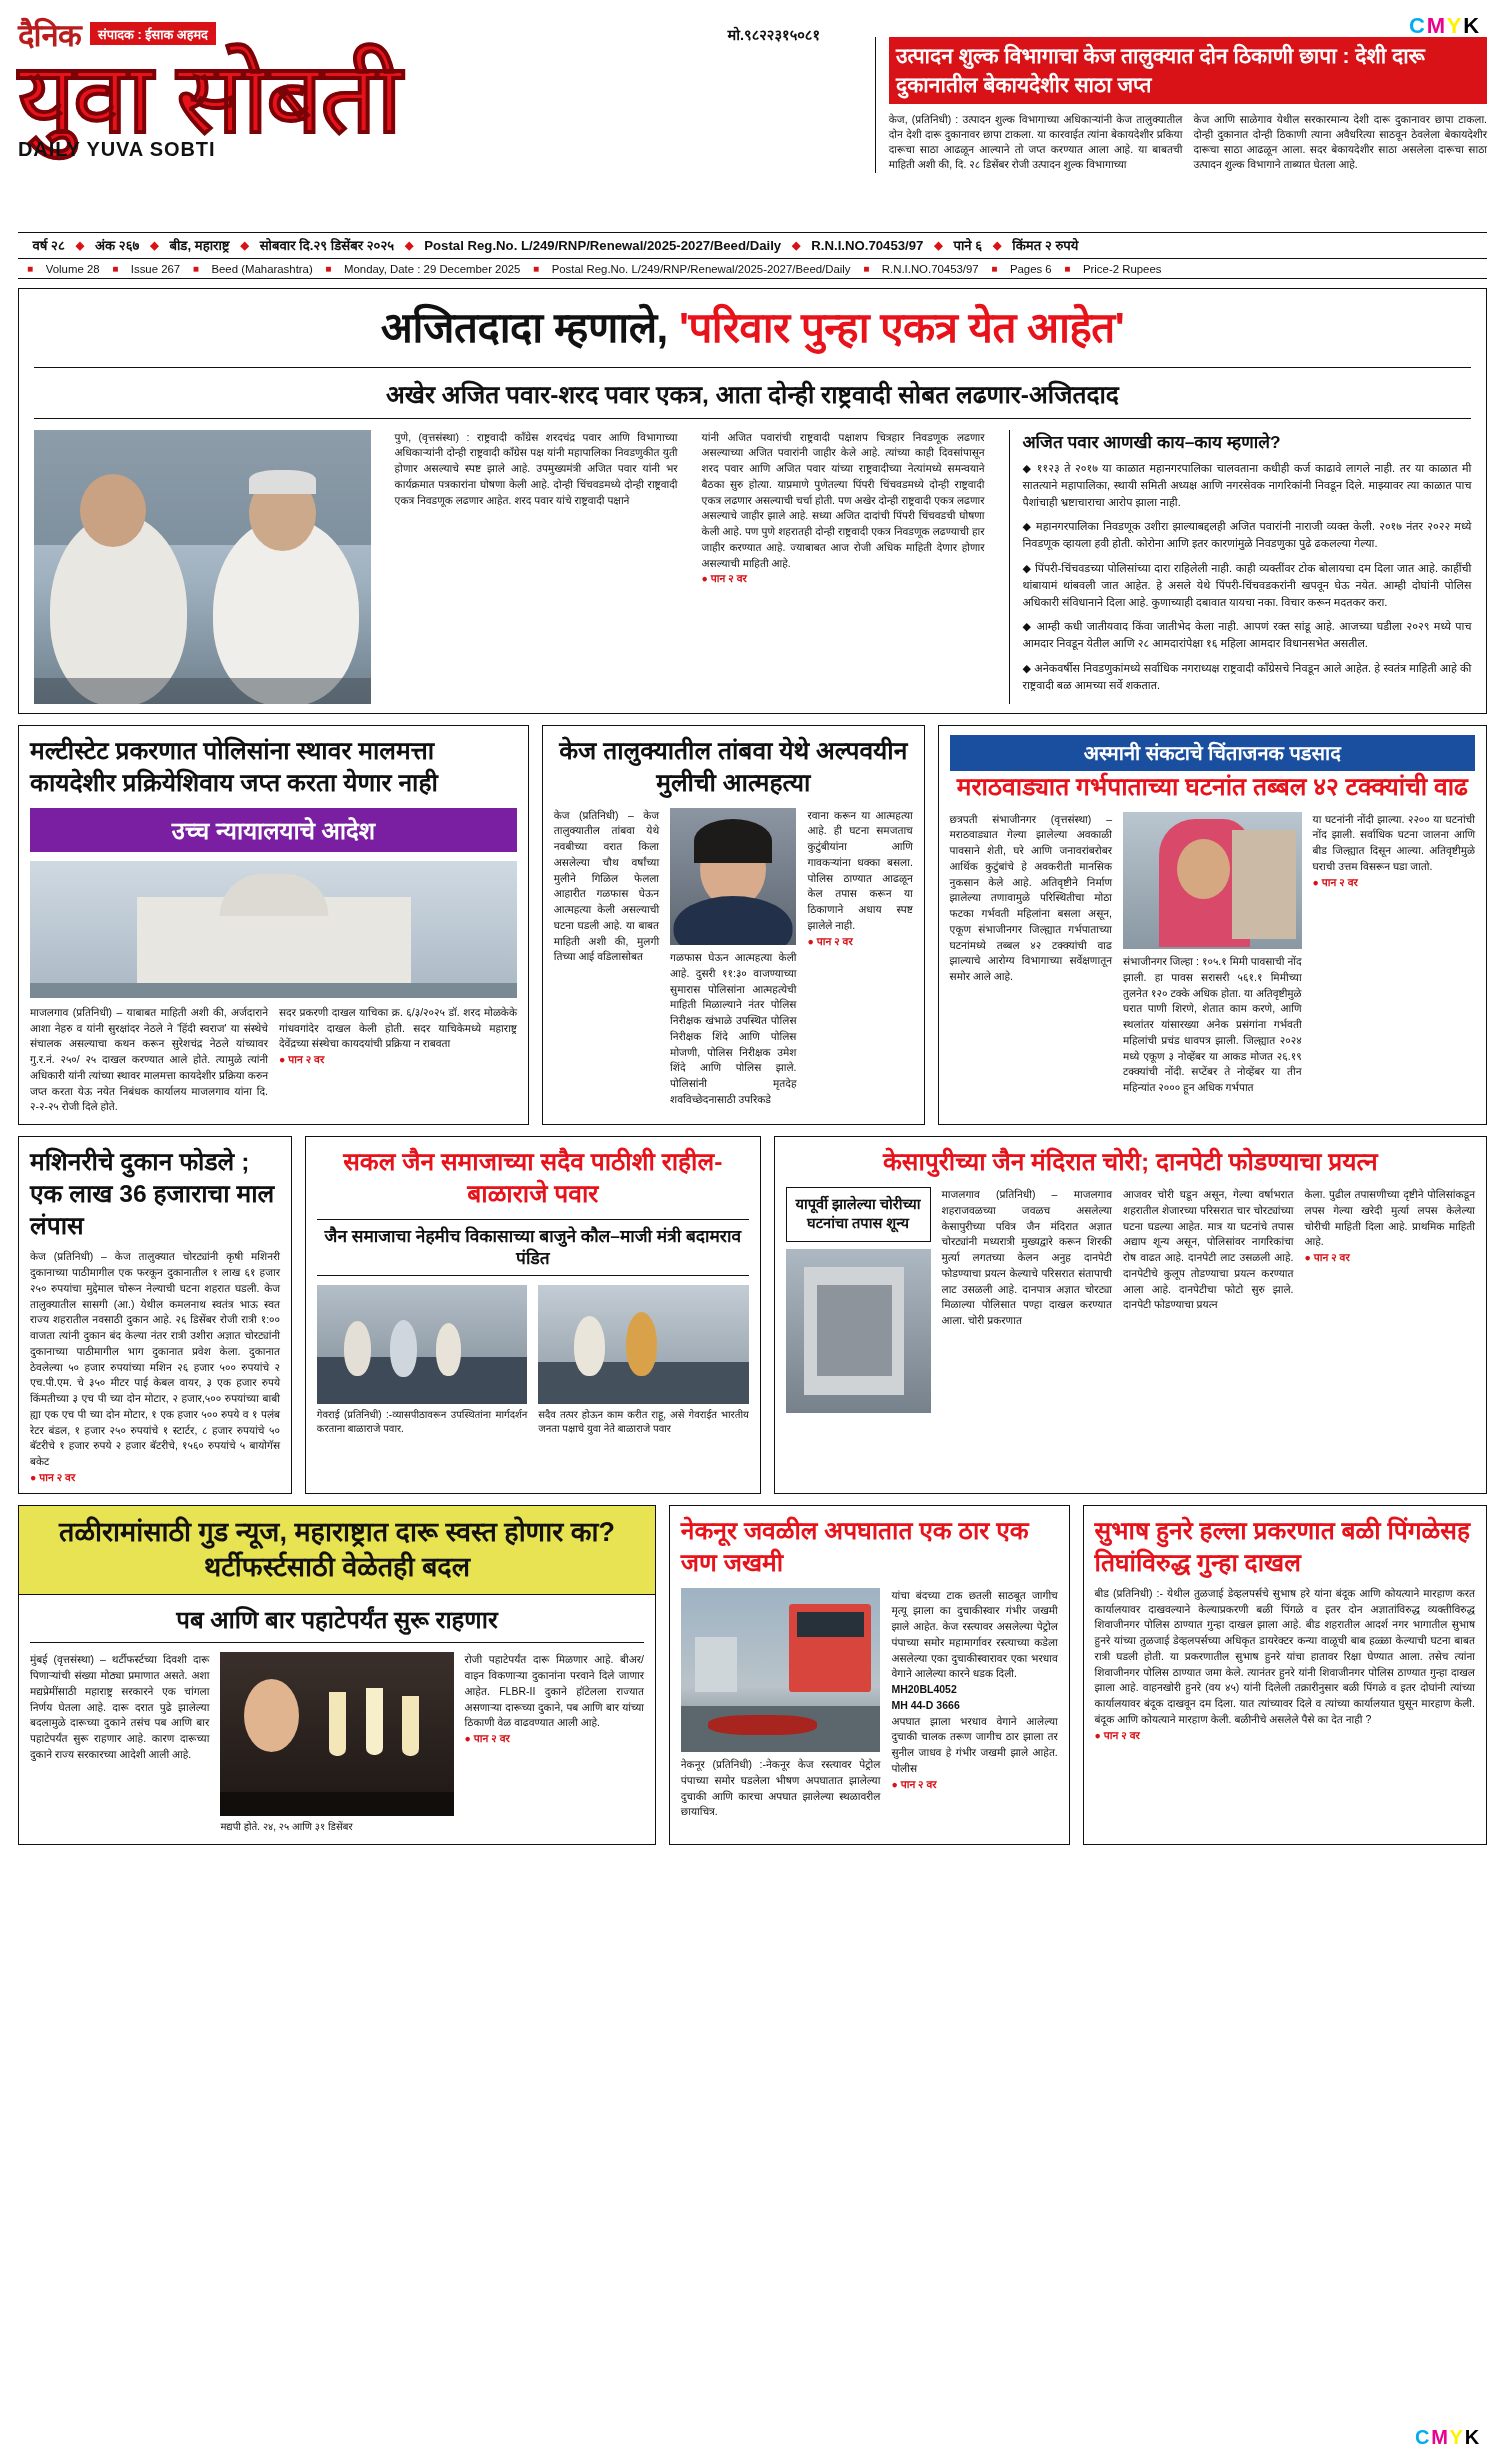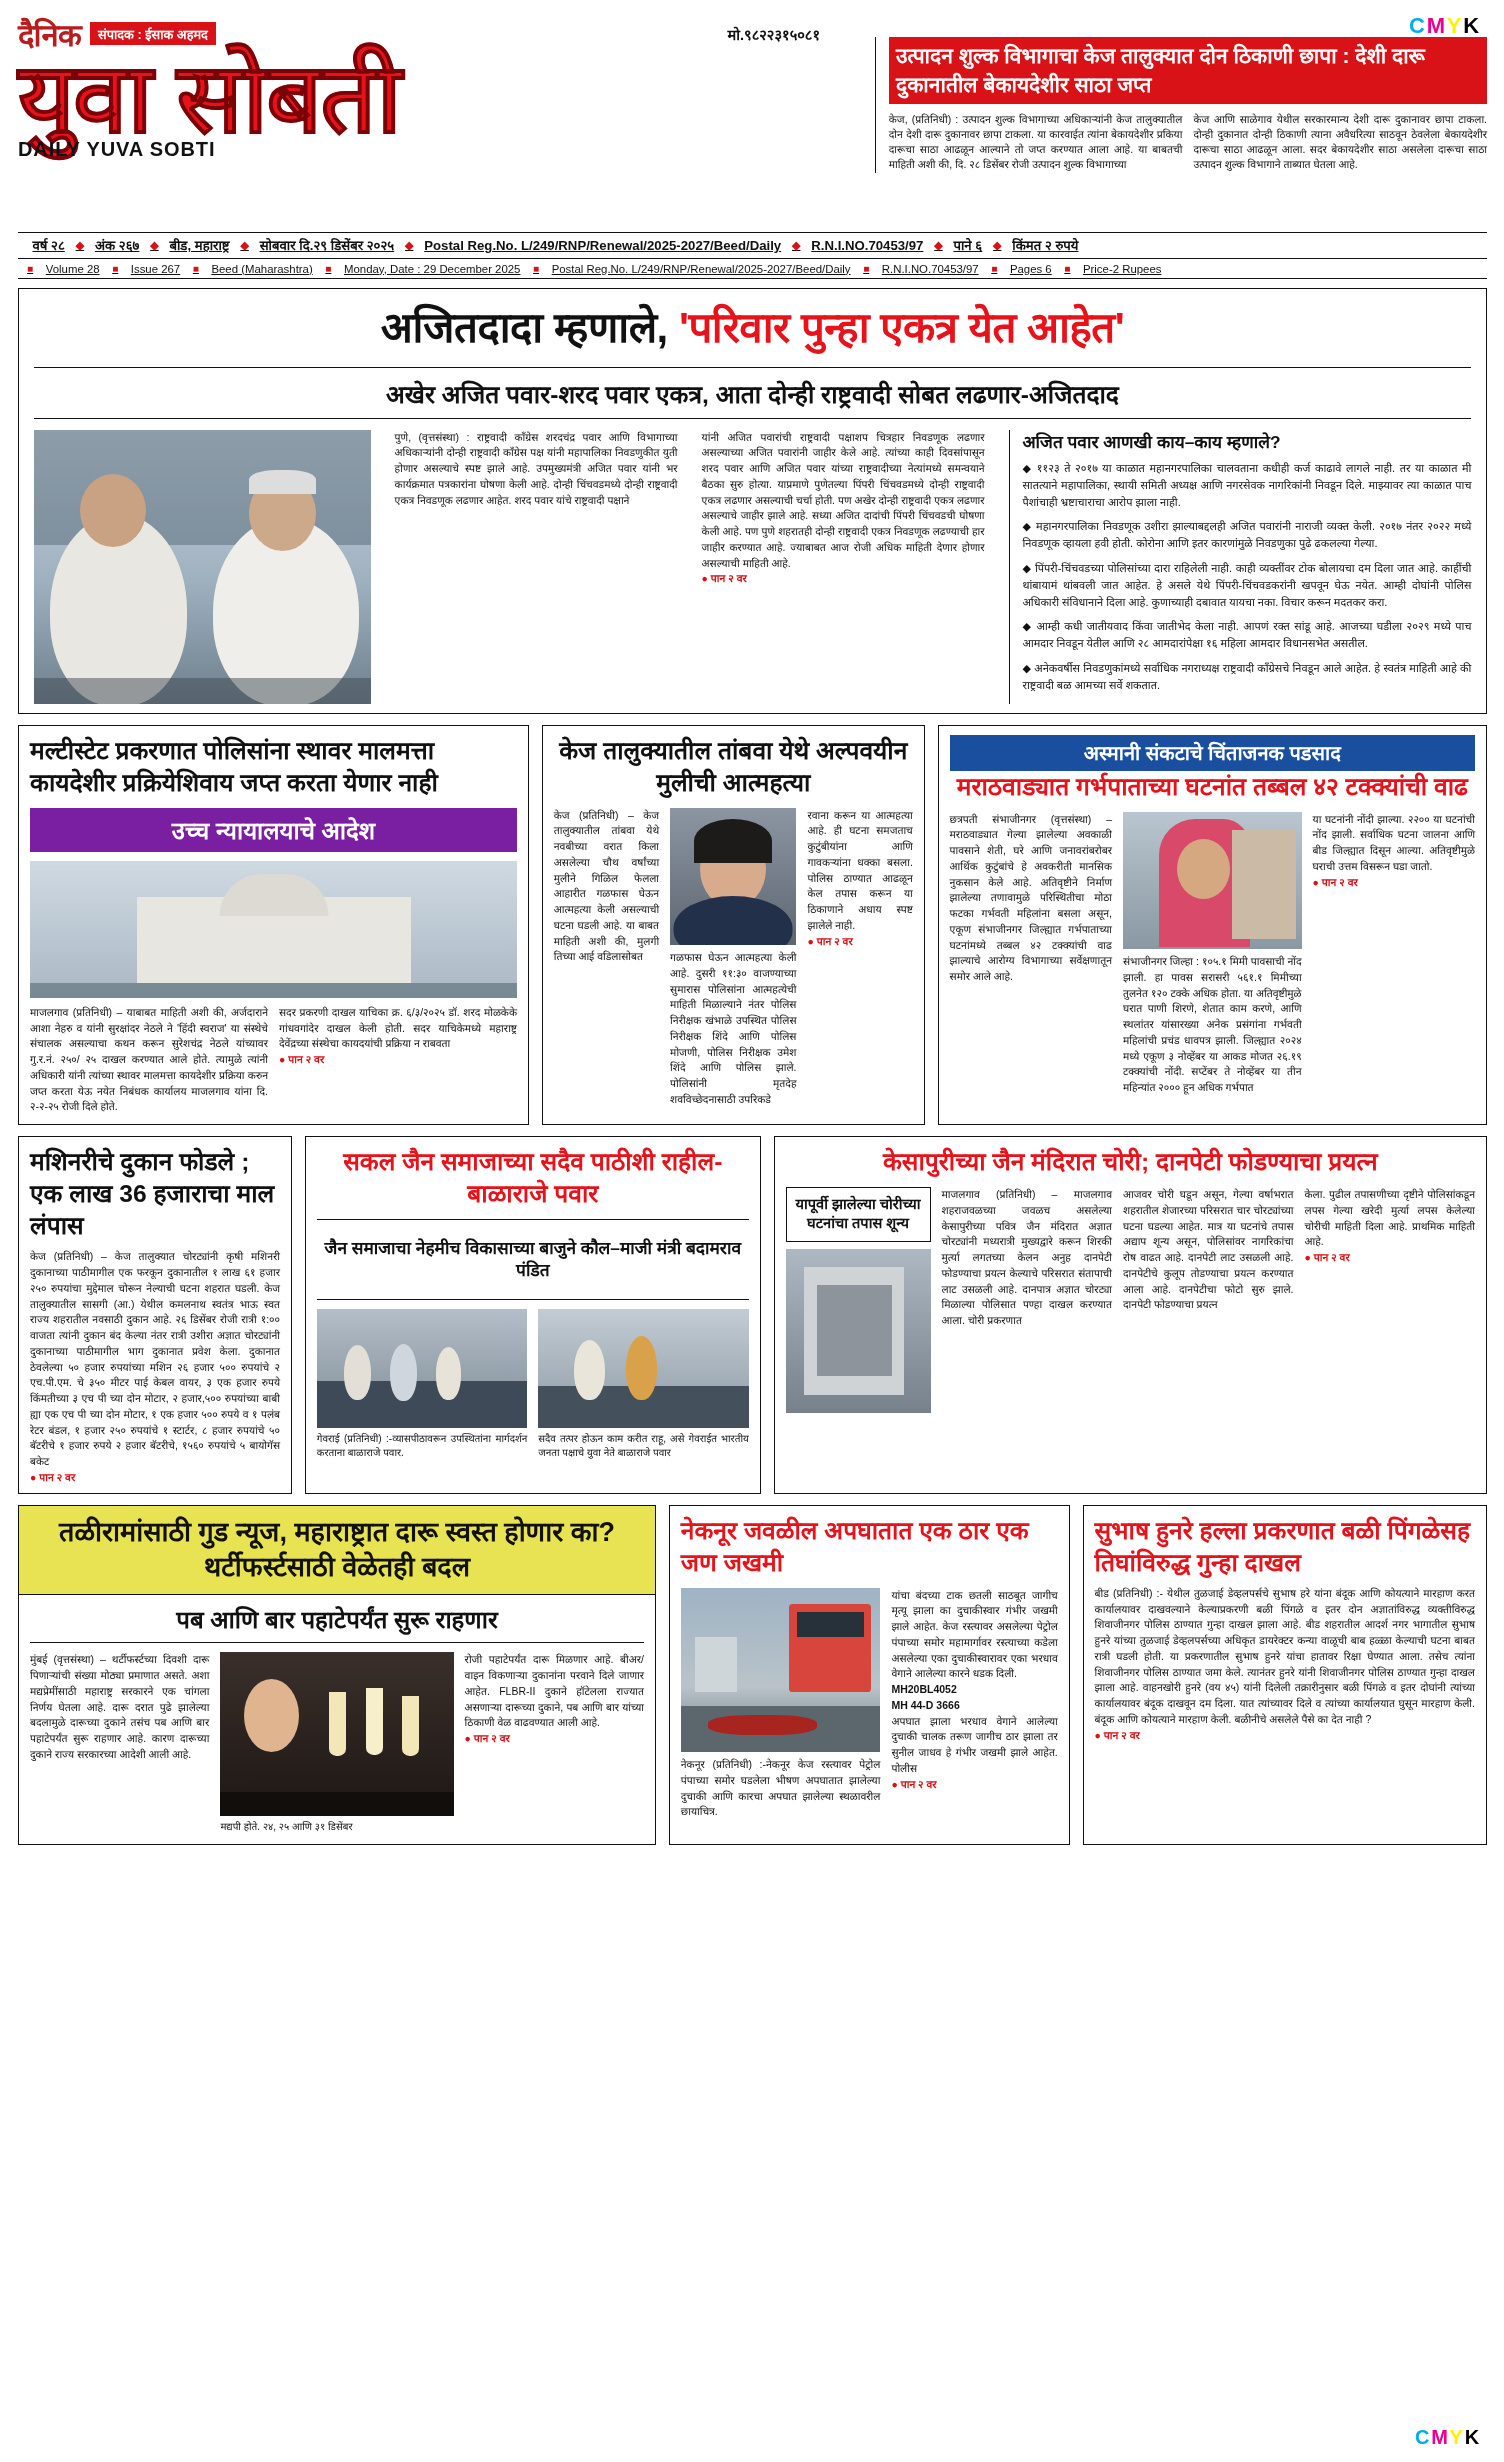--- a/index.html
+++ b/index.html
@@ -29,21 +29,21 @@
                -webkit-text-stroke:0.9px #7a0308; }
   .logo-sub { font-size:20px; font-weight:bold; letter-spacing:0.9px; margin-top:-9px; }
 
   .mast-right { flex:1; border-left:1.8px solid #111; padding-left:12.8px; margin-top:24px; }
   .mr-head { background:#d81217; color:#fff; font-size:21px; font-weight:bold; line-height:1.35; padding:5.5px 7.3px; }
   .mr-cols { display:flex; gap:11px; margin-top:7.3px; }
   .mr-col { flex:1; font-size:10.5px; line-height:1.45; text-align:justify; }
 
   
   .strip { border-top:1.8px solid #111; border-bottom:0.9px solid #111; display:flex; align-items:center;
-           font-size:13.2px; font-weight:bold; padding:3.6px 5.5px; gap:0px;text-decoration:underline; }
+           font-size:13.2px; font-weight:bold; padding:3.6px 5.5px; gap:0px; }
   .strip span { padding:0 9px; white-space:nowrap; }
   .strip .sep { color:#d81217; padding:0 1.8px; font-size:11px; }
   .strip2 { border-top:none; border-bottom:1.8px solid #111; font-size:11.4px; font-weight:normal; }
   .strip2 .sq { color:#d81217; font-size:10px; padding:0 3.6px;}
 
   
   .lead { border:1.8px solid #111; margin-top:9px; padding:12.8px 14.6px 9px; }
   .lead h1 { margin:0; text-align:center; font-size:42px; font-weight:bold; line-height:1.25; letter-spacing:-0.5px; }
   .lead h1 .red { color:#e8121b; }
   .lead h2 { margin:12.8px 0 0; text-align:center; font-size:24.6px; font-weight:bold; border-top:0.9px solid #111;
@@ -242,21 +242,21 @@
   <div class="row">
 
     <div class="cell" style="width:274px">
       <h2 class="hl">मशिनरीचे दुकान फोडले ; एक लाख 36 हजाराचा माल लंपास</h2>
       <div class="txt" style="margin-top:7.3px">केज (प्रतिनिधी) – केज तालुक्यात चोरट्यांनी कृषी मशिनरी दुकानाच्या पाठीमागील एक फरकून दुकानातील १ लाख ६१ हजार २५० रुपयांचा मुद्देमाल चोरून नेल्याची घटना शहरात घडली. केज तालुक्यातील सासगी (आ.) येथील कमलनाथ स्वतंत्र भाऊ स्वत राज्य शहरातील नवसाठी दुकान आहे. २६ डिसेंबर रोजी रात्री १:०० वाजता त्यांनी दुकान बंद केल्या नंतर रात्री उशीरा अज्ञात चोरट्यांनी दुकानाच्या पाठीमागील भाग दुकानात प्रवेश केला. दुकानात ठेवलेल्या ५० हजार रुपयांच्या मशिन २६ हजार ५०० रुपयांचे २ एच.पी.एम. चे ३५० मीटर पाई केबल वायर, ३ एक हजार रुपये किंमतीच्या ३ एच पी च्या दोन मोटार, २ हजार,५०० रुपयांच्या बाबी ह्या एक एच पी च्या दोन मोटार, १ एक हजार ५०० रुपये व १ पलंब रेटर बंडल, १ हजार २५० रुपयांचे १ स्टार्टर, ८ हजार रुपयांचे ५० बॅटरीचे १ हजार रुपये २ हजार बॅटरीचे, १५६० रुपयांचे ५ बायोगॅस बकेट</div>
       <div class="cont">● पान २ वर</div>
     </div>
 
     <div class="cell" style="width:456px">
       <h2 class="hl red center">सकल जैन समाजाच्या सदैव पाठीशी राहील-बाळाराजे पवार</h2>
-      <h3 class="hl center" style="font-size:17.3px;margin-top:9px;border-top:0.9px solid #111;border-bottom:0.9px solid #111;padding:17px 0">जैन समाजाचा नेहमीच विकासाच्या बाजुने कौल–माजी मंत्री बदामराव पंडित</h3>
+      <h3 class="hl center" style="font-size:17.3px;margin-top:9px;border-top:0.9px solid #111;border-bottom:0.9px solid #111;padding:5px 0">जैन समाजाचा नेहमीच विकासाच्या बाजुने कौल–माजी मंत्री बदामराव पंडित</h3>
       <div class="cols2" style="margin-top:9px">
         <div>
           <div class="photo" style="height:119px">
             <div class="ph-sky" style="background:linear-gradient(180deg,#b3bec8,#7e8a95)"></div>
             <div class="bar" style="left:0;bottom:0;width:100%;height:47px;background:#3e4a57"></div>
             <div class="fig" style="left:27px;top:36px;width:27px;height:55px;background:#e4dfd6"></div>
             <div class="fig" style="left:73px;top:35px;width:27px;height:57px;background:#cfd6dd"></div>
             <div class="fig" style="left:119px;top:38px;width:25.5px;height:53px;background:#e8e3d8"></div>
           </div>
           <div class="cap">गेवराई (प्रतिनिधी) :-व्यासपीठावरून उपस्थितांना मार्गदर्शन करताना बाळाराजे पवार.</div>

